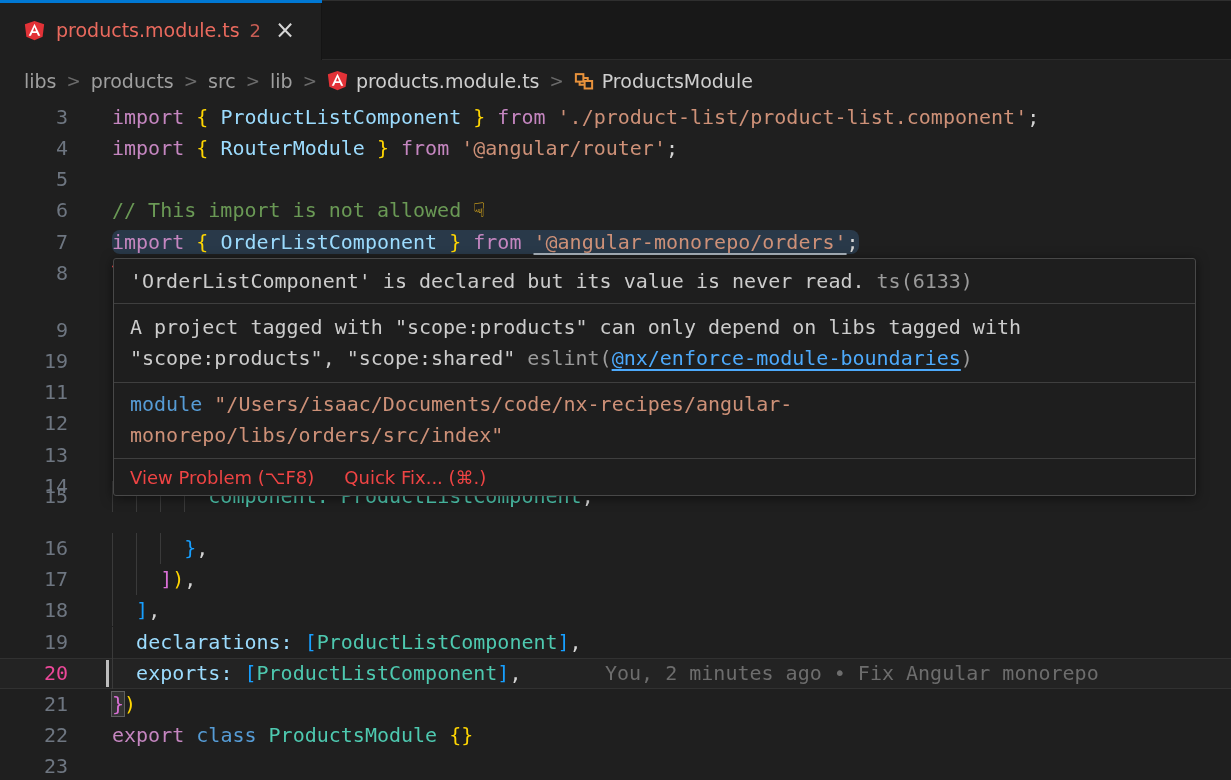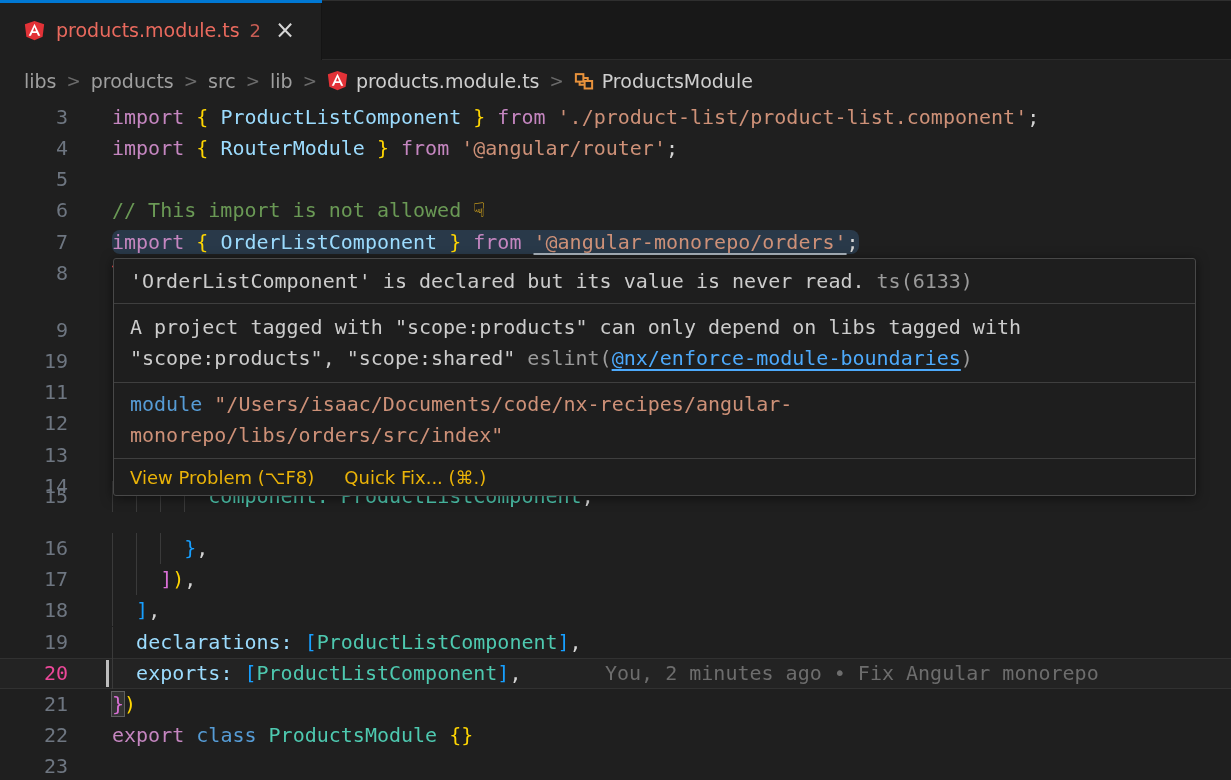--- a/index.html
+++ b/index.html
@@ -59,21 +59,21 @@
          box-shadow:0 2px 12px rgba(0,0,0,0.5);}
   .hover-section{padding:0 16px;box-sizing:border-box;overflow:hidden;}
   .hover-section.s0{height:44px;padding-top:7px;}
   .hover-section.s1{height:79px;border-top:1px solid #3f3f3f;padding-top:8px;}
   .hover-section.s2{height:76px;border-top:1px solid #3f3f3f;padding-top:6px;}
   .hover-line{font-family:"DejaVu Sans Mono", monospace;font-size:20px;line-height:31px;white-space:pre;}
   .c-msg{color:#cccccc}.c-dim{color:#9b9b9b}
   .c-link{color:#4daafc;text-decoration:underline;text-underline-offset:4px;cursor:pointer;}
   .hover-footer{height:37px;border-top:1px solid #3f3f3f;display:flex;align-items:center;
                 gap:30px;padding-left:16px;box-sizing:border-box;}
-  .hover-action{font-size:18px;color:#eab308;cursor:pointer;}
+  .hover-action{font-size:18px;color:#ef4444;cursor:pointer;}
 </style>
 </head>
 <body>
 
 <div class="app">
 
   <div class="tabstrip"></div>
 
   <div class="tab">
     <span class="ng-icon">

